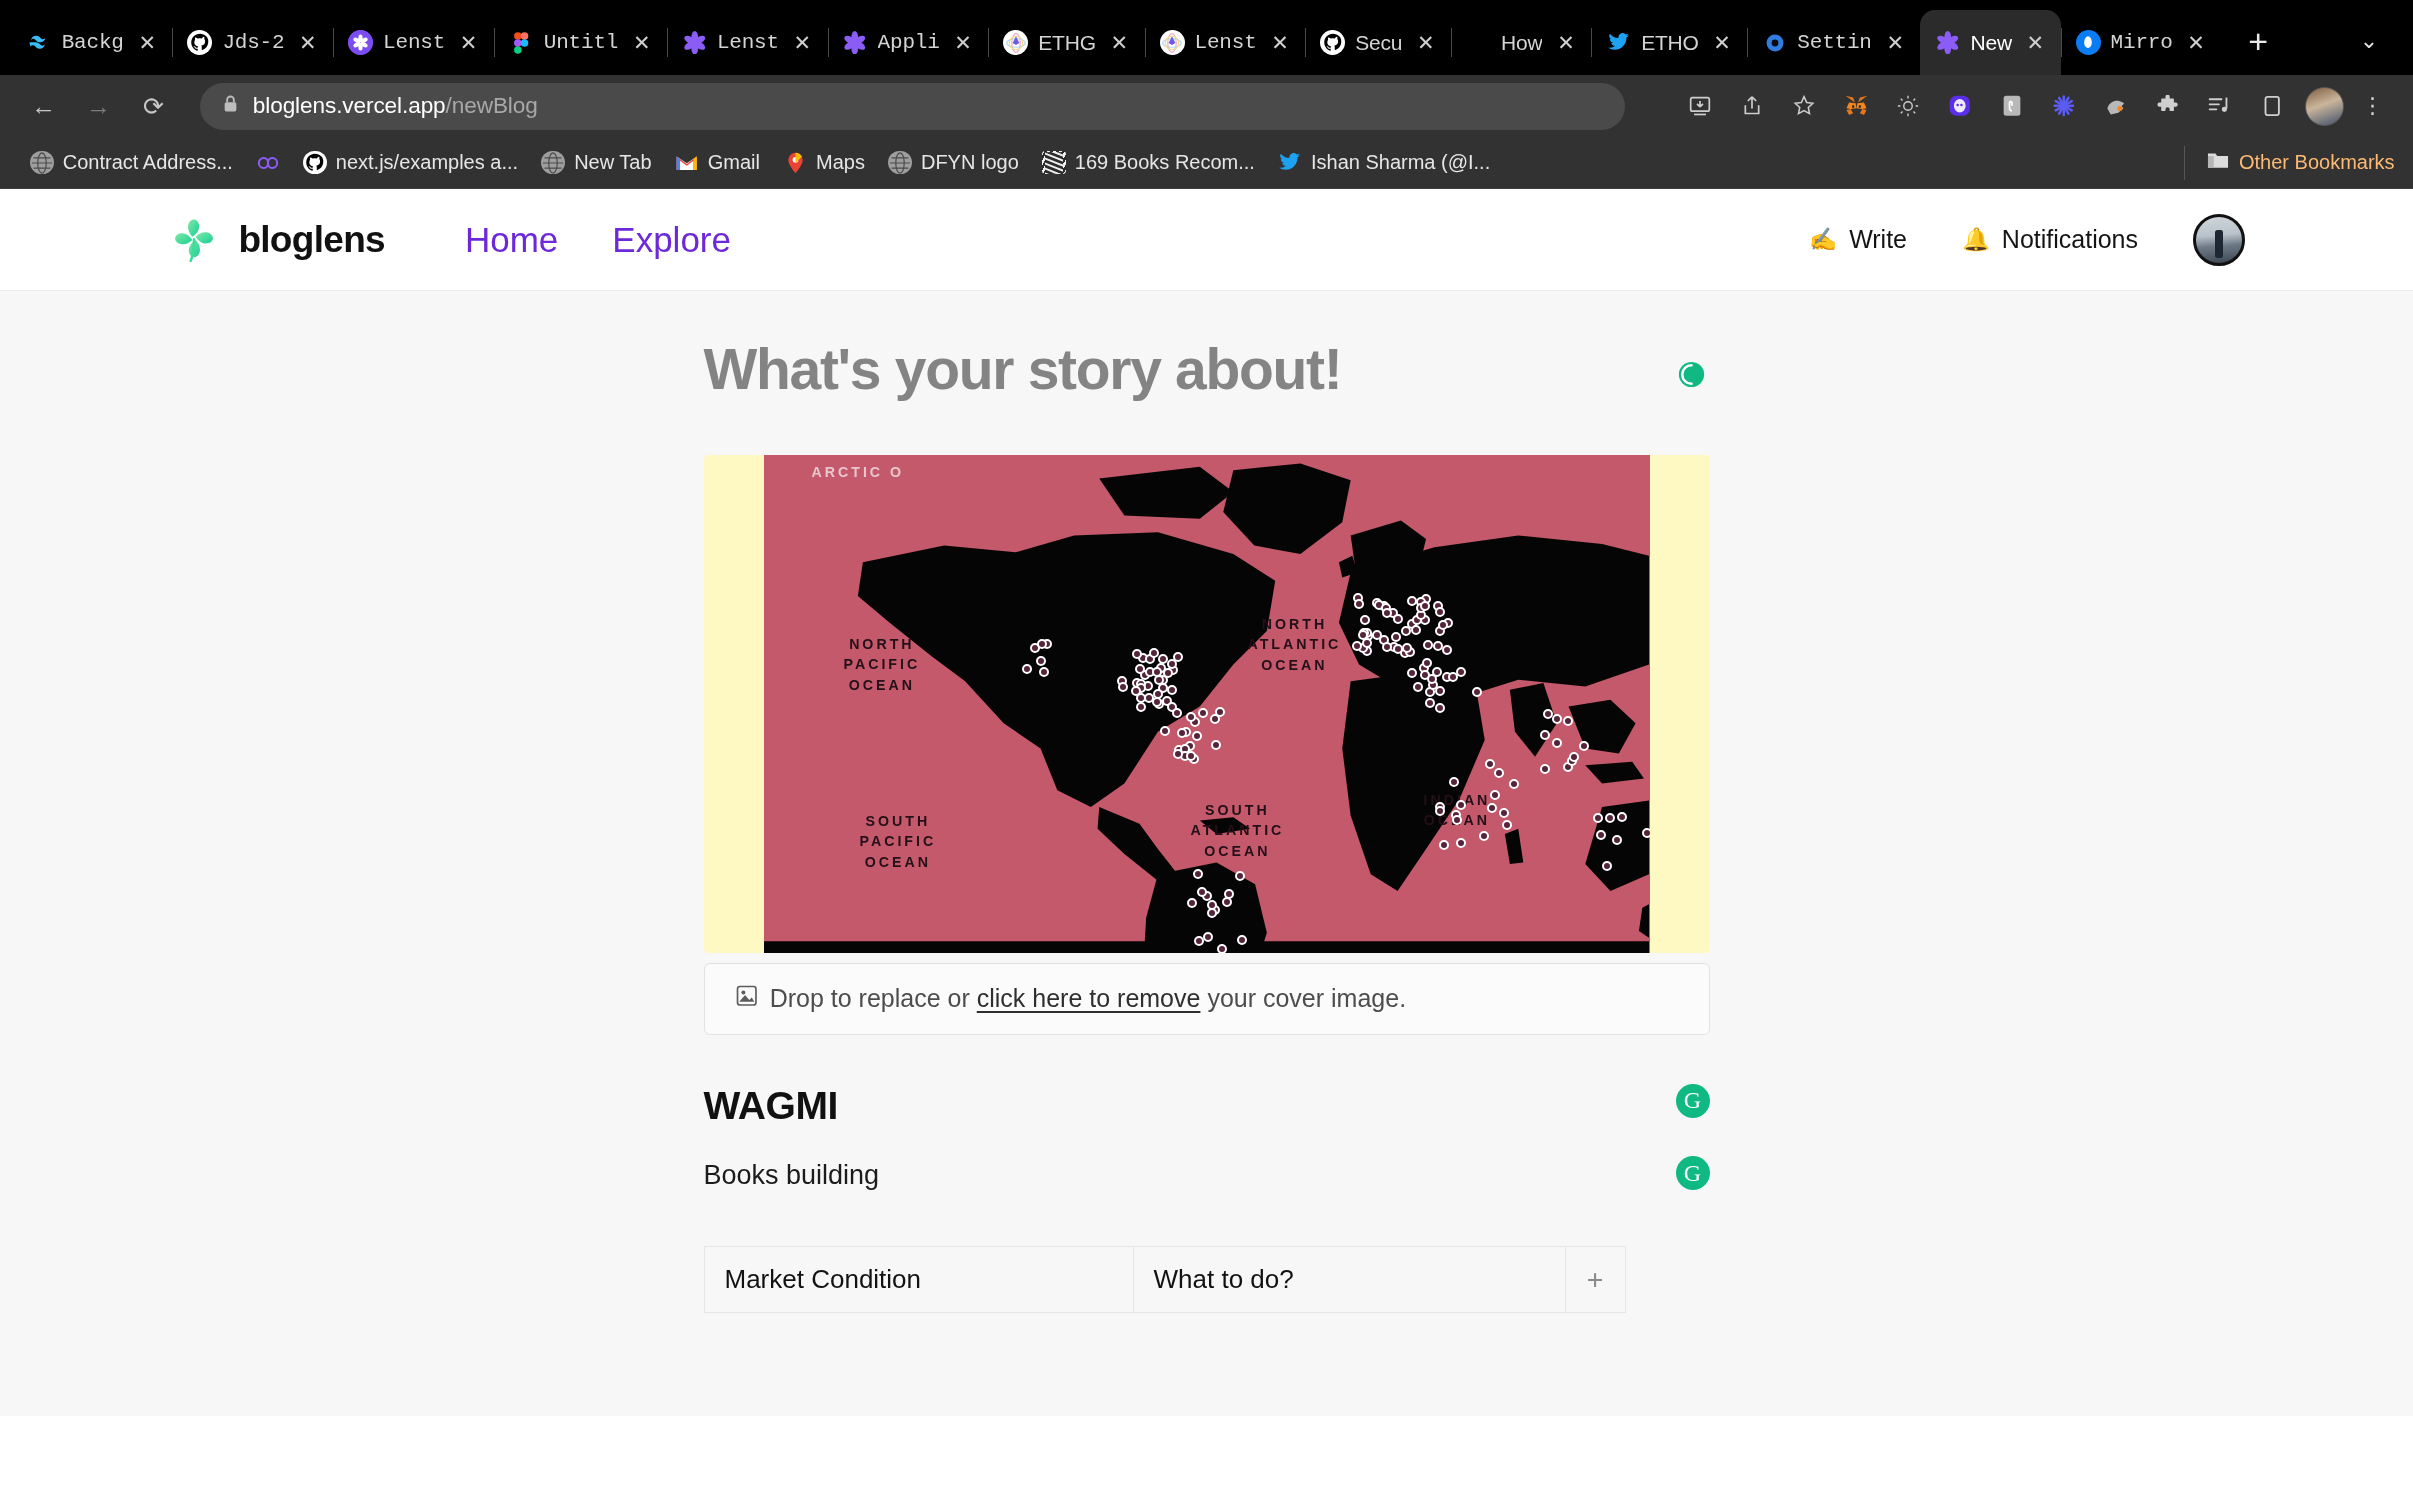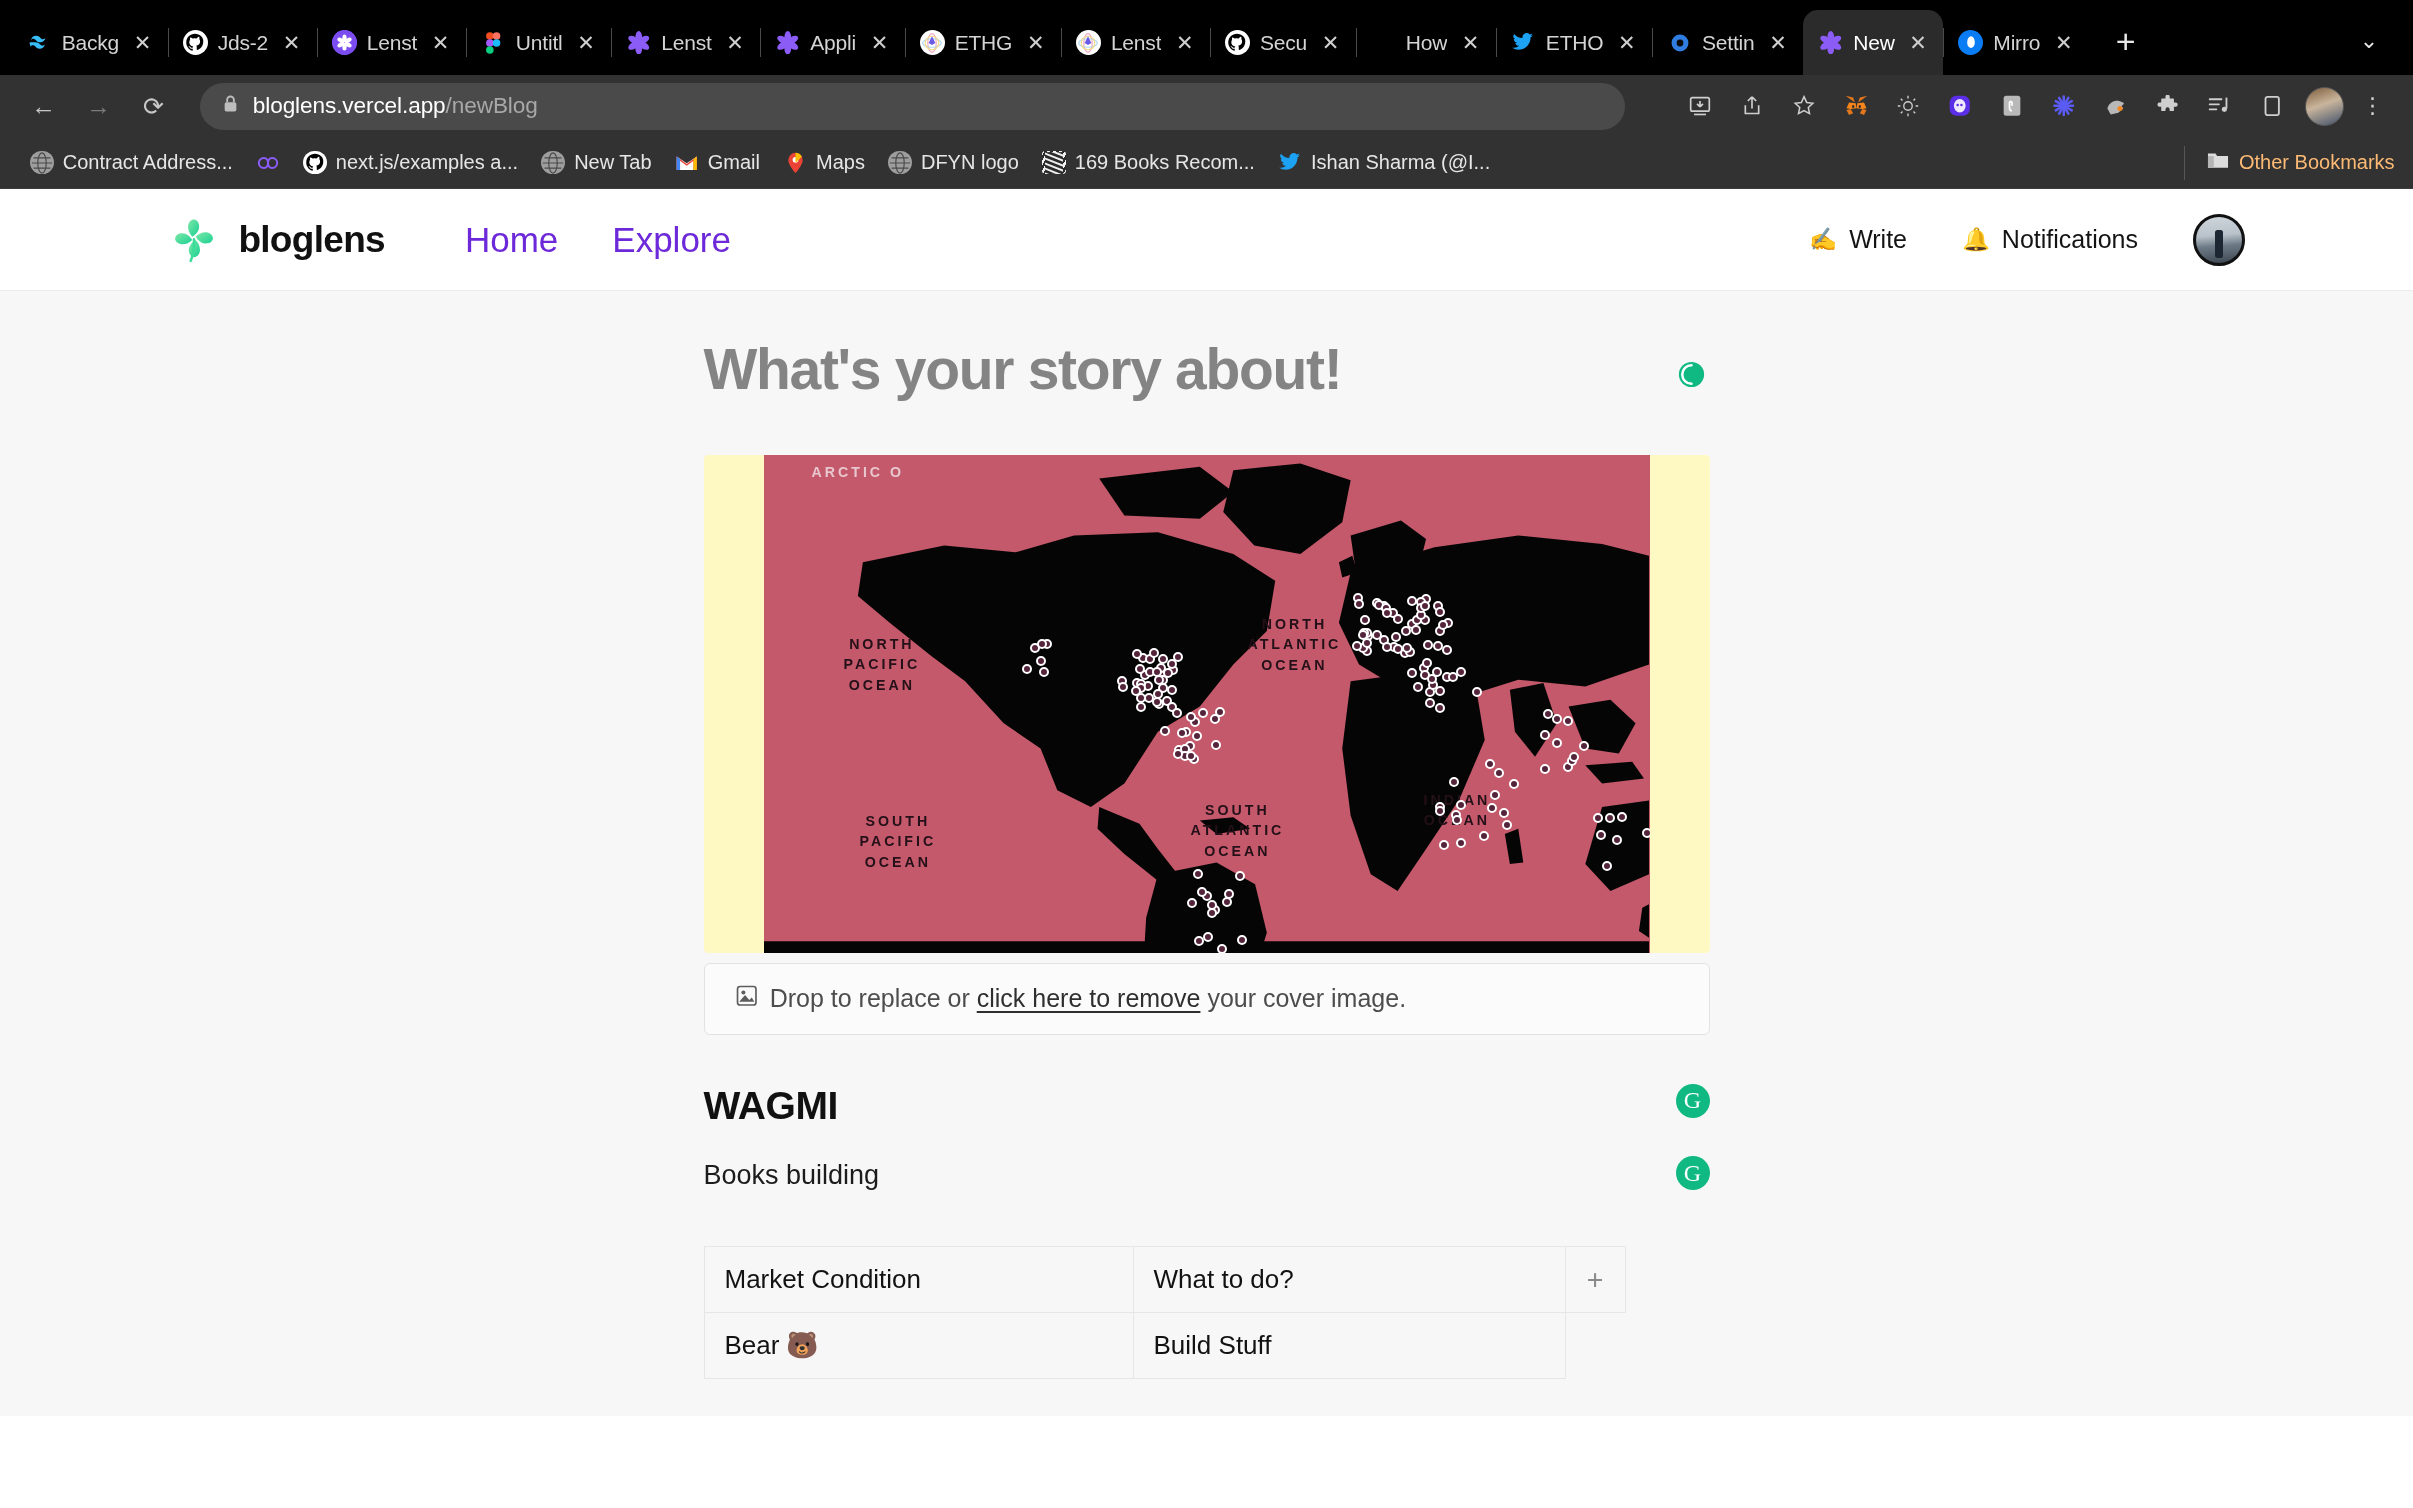--- a/index.html
+++ b/index.html
@@ -44,21 +44,21 @@
   .tab-fav {
     width: 25px; height: 25px; flex: 0 0 25px;
     border-radius: 50%;
     display: flex; align-items: center; justify-content: center;
     font-size: 16px; line-height: 1; overflow: hidden;
   }
   .tab-title {
     max-width: 62px; overflow: hidden; text-overflow: clip;
     font-size: 21px; letter-spacing: -0.2px;
   }
-  .tab.wide .tab-title { max-width: 92px; }
+  .tab.wide .tab-title { max-width: 92px; font-family: Liberation Mono, monospace; }
   .tab-close {
     width: 27px; height: 27px; flex: 0 0 27px;
     display: flex; align-items: center; justify-content: center;
     font-size: 21px; color: #cfcfcf;
   }
   .tab-new {
     width: 47px; height: 47px; margin-left: 13.4px; margin-bottom: 10px;
     color: #e8e8e8; font-size: 34px; font-weight: 300;
     display: flex; align-items: center; justify-content: center;
   }
@@ -969,25 +969,20 @@
               <col class="c1">
               <col class="c2">
               <col class="c3">
             </colgroup>
           <tbody id="table-host">
               <tr>
                 <th>Market Condition</th>
                 <th>What to do?</th>
                 <th class="addcol">+</th>
               </tr>
-              <tr>
-                <td>Bear 🐻</td>
-                <td>Build Stuff</td>
-                <td style="border-top: none; border-bottom: none; border-right: none;"></td>
-              </tr>
             </tbody>
         </table>
 
       </div>
 
     </div>
   </div>
 </div>
 
 

